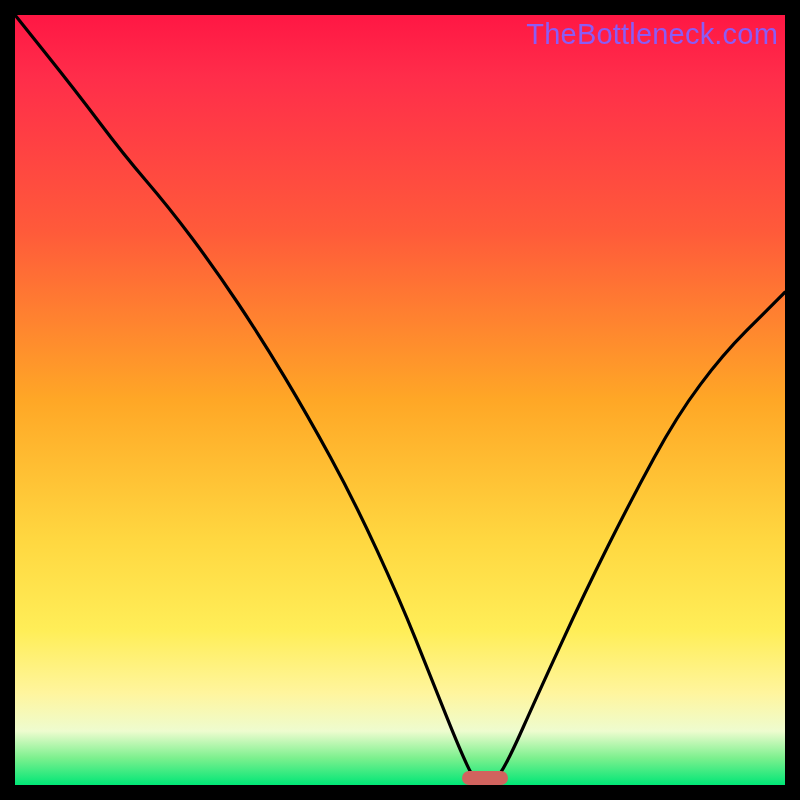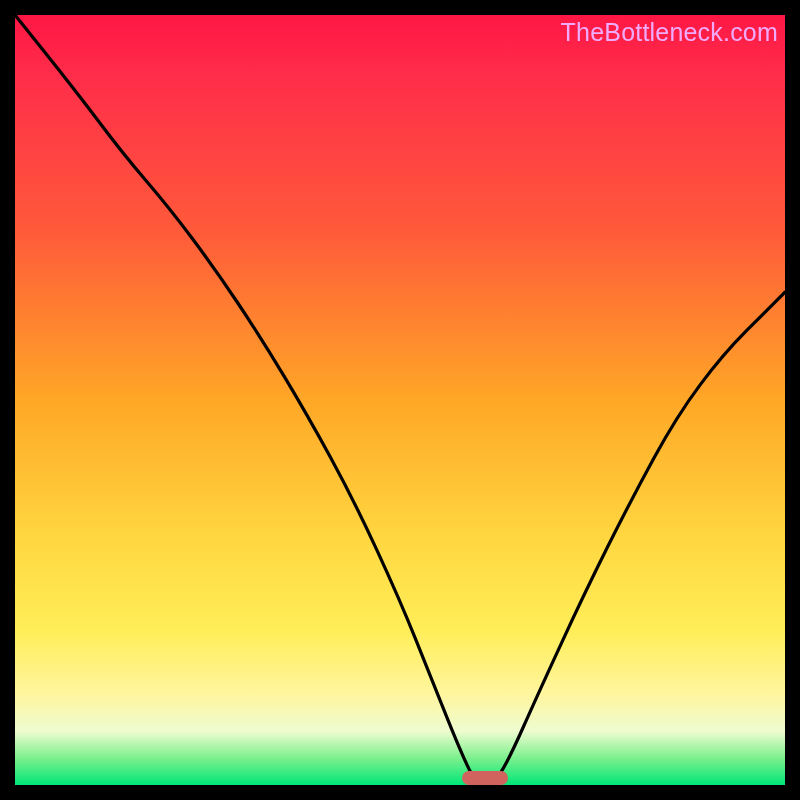--- a/index.html
+++ b/index.html
@@ -36,22 +36,22 @@
       #eefccf 93%,
       #7cf08e 96.5%,
       #00e676 100%
     );
     overflow: hidden;
   }
   .watermark {
     position: absolute;
     top: 18px;
     right: 22px;
-    color: #f0abfc;
-    font-size: 25px;
+    color: #8b5cf6;
+    font-size: 29px;
     letter-spacing: 0.2px;
     user-select: none;
   }
   svg.curve {
     position: absolute;
     left: 0;
     top: 0;
     width: 770px;
     height: 770px;
   }

